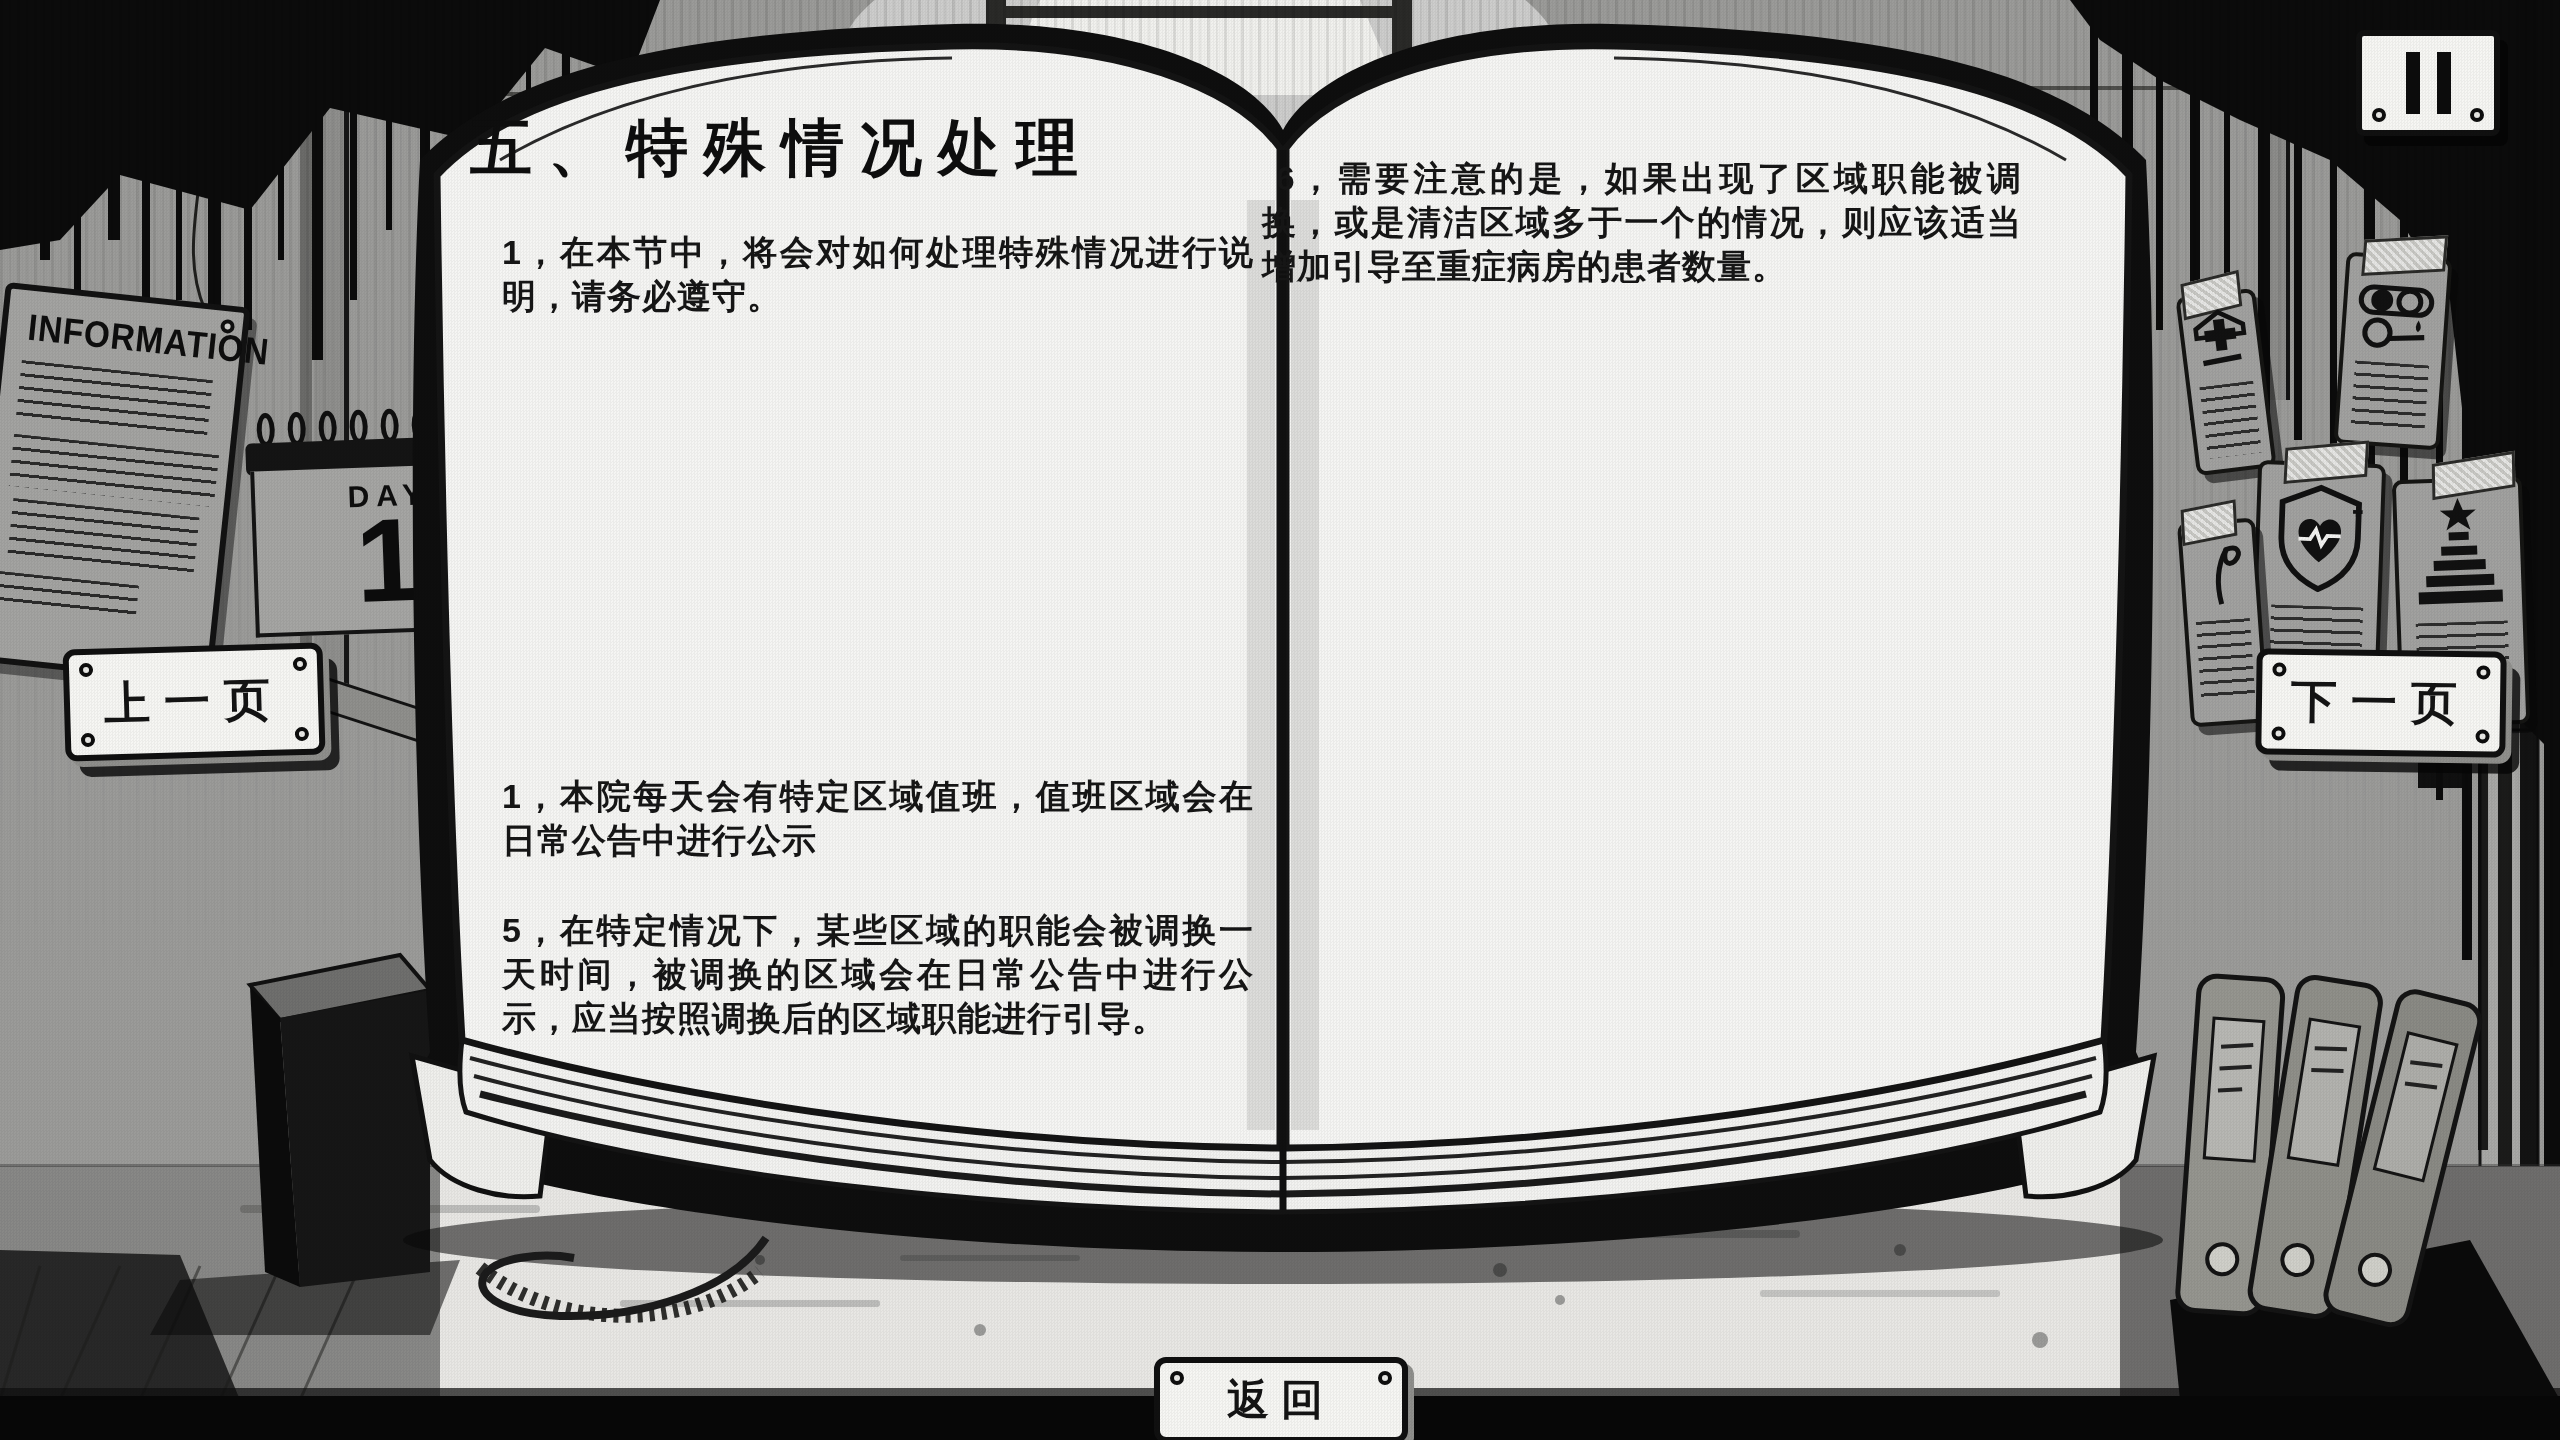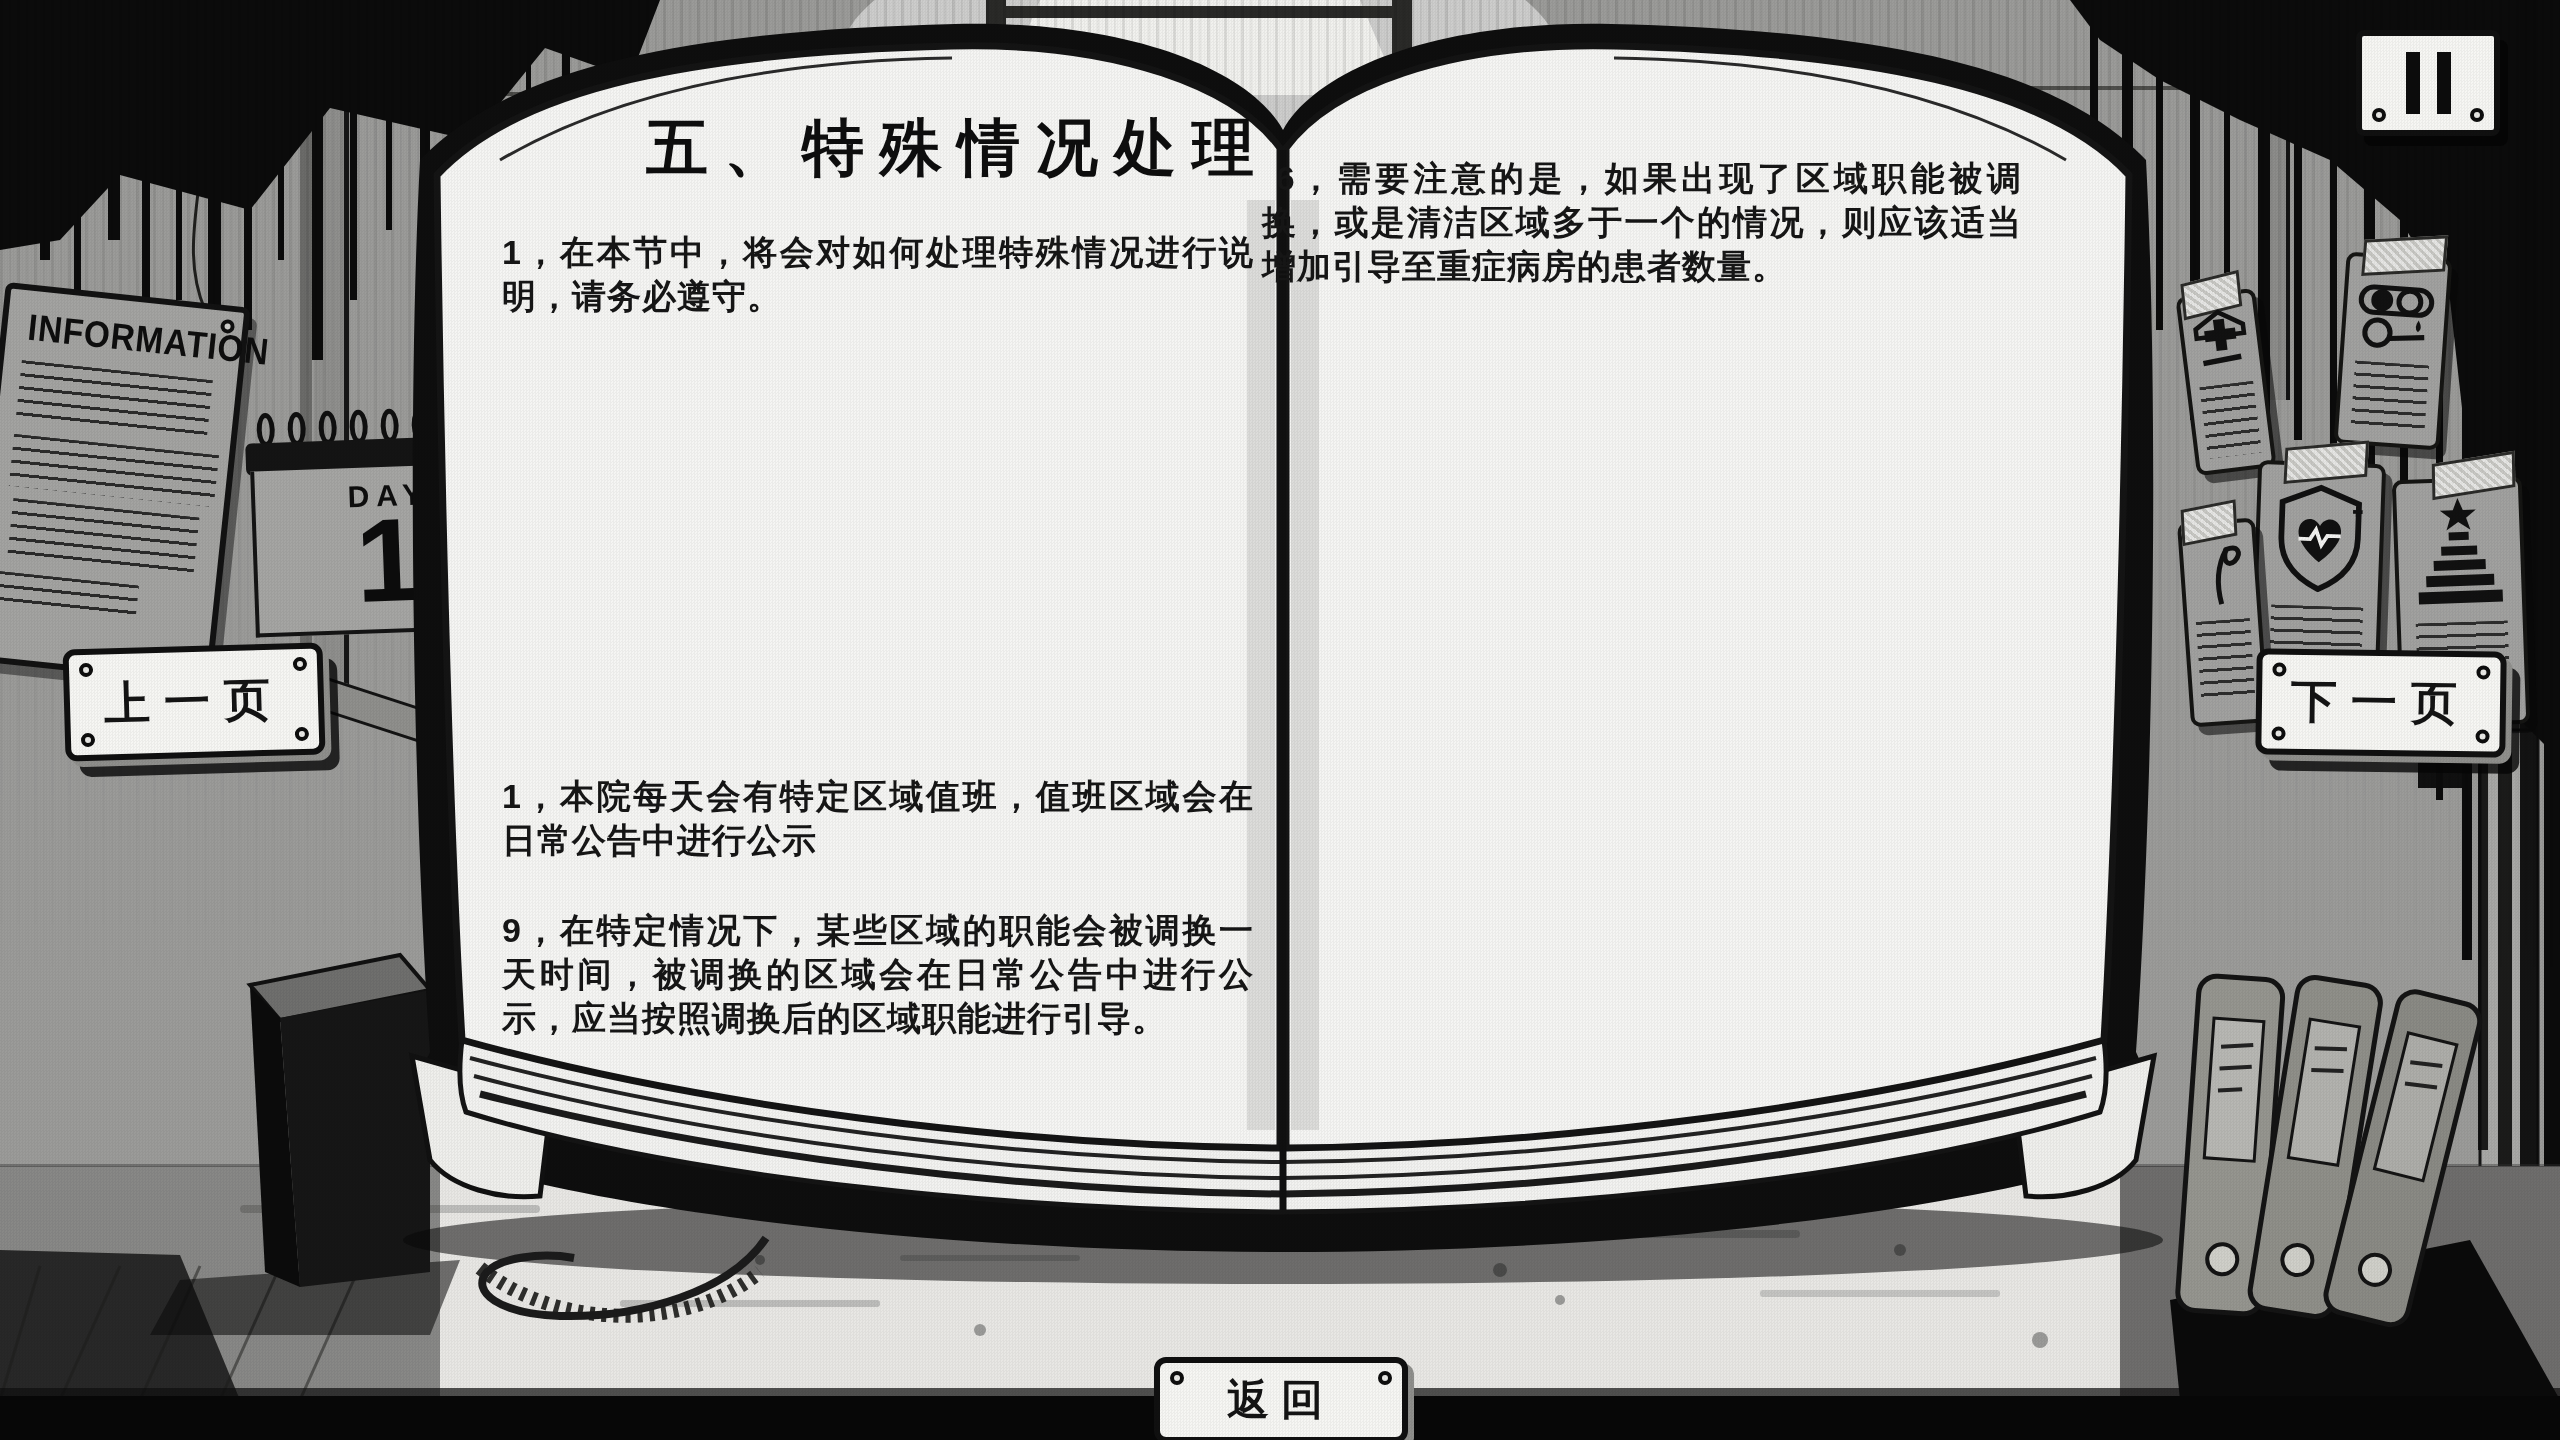--- a/index.html
+++ b/index.html
@@ -52,21 +52,21 @@
     box-shadow:7px 9px 0 rgba(8,8,8,.55);}
   .tape{position:absolute;width:84px;height:36px;background:#c7c7c3;border:3px solid #2b2b29;
     background-image:repeating-linear-gradient(45deg, rgba(255,255,255,.55) 0 3px, rgba(0,0,0,0) 3px 6px);
     transform:rotate(-7deg) skewX(-8deg);}
   .scribbles{position:absolute;left:12%;right:12%;background:
     repeating-linear-gradient(180deg, rgba(25,25,25,.85) 0 3px, rgba(0,0,0,0) 3px 12px);}
   .poster .icon{position:absolute;left:50%;transform:translateX(-50%);}
 
   
   .book{position:absolute;inset:0;}
-  .page-title{position:absolute;left:470px;top:106px;width:800px;text-align:right;
+  .page-title{position:absolute;left:470px;top:106px;width:800px;text-align:left;
     font-size:62px;font-weight:700;letter-spacing:16px;color:#0e0e0e;white-space:nowrap;}
   .para{position:absolute;font-size:34px;line-height:44px;font-weight:700;color:#161616;
     text-align:justify;letter-spacing:1px;white-space:pre-wrap;}
   .p-l{left:502px;width:752px;}
   .p-r{left:1262px;width:760px;}
   .pl1{top:230px;} .pl2{top:366px;} .pl3{top:552px;} .pl4{top:774px;} .pl5{top:908px;}
   .pr1{top:156px;} .pr2{top:336px;} .pr3{top:600px;}
 
   
   .plaque{position:absolute;background:#f6f6f3;border:6px solid #101010;border-radius:12px;
@@ -362,21 +362,21 @@
       <line x1="1283" y1="150" x2="1283" y2="1210" stroke="#101010" stroke-width="7"></line>
 
       <path d="M500,160 C640,78 820,60 952,58" fill="none" stroke="#2a2a2a" stroke-width="3"></path>
       <path d="M2066,160 C1926,78 1746,60 1614,58" fill="none" stroke="#2a2a2a" stroke-width="3"></path>
     </svg>
 
     <div class="page-title">五、特殊情况处理</div>
 
     <div class="para p-l pl1">1，在本节中，将会对如何处理特殊情况进行说明，请务必遵守。</div>
     <div class="para p-l pl4">1，本院每天会有特定区域值班，值班区域会在日常公告中进行公示</div>
-    <div class="para p-l pl5">9，在特定情况下，某些区域的职能会被调换一天时间，被调换的区域会在日常公告中进行公示，应当按照调换后的区域职能进行引导。</div>
+    <div class="para p-l pl5">5，在特定情况下，某些区域的职能会被调换一天时间，被调换的区域会在日常公告中进行公示，应当按照调换后的区域职能进行引导。</div>
 
     <div class="para p-r pr1"> 6，需要注意的是，如果出现了区域职能被调换，或是清洁区域多于一个的情况，则应该适当增加引导至重症病房的患者数量。</div>
   </div>
 
   <svg class="abs" width="2560" height="1440" viewBox="0 0 2560 1440" style="pointer-events:none;">
     <path d="M480,1268 C560,1332 690,1330 760,1272" fill="none" stroke="#242422" stroke-width="14" stroke-dasharray="5 7" opacity="0.95"></path>
     <path d="M766,1238 C730,1292 640,1318 560,1316 C500,1314 470,1292 487,1272
              C500,1258 540,1252 574,1258" fill="none" stroke="#1b1b1b" stroke-width="8"></path>
   </svg>
 

